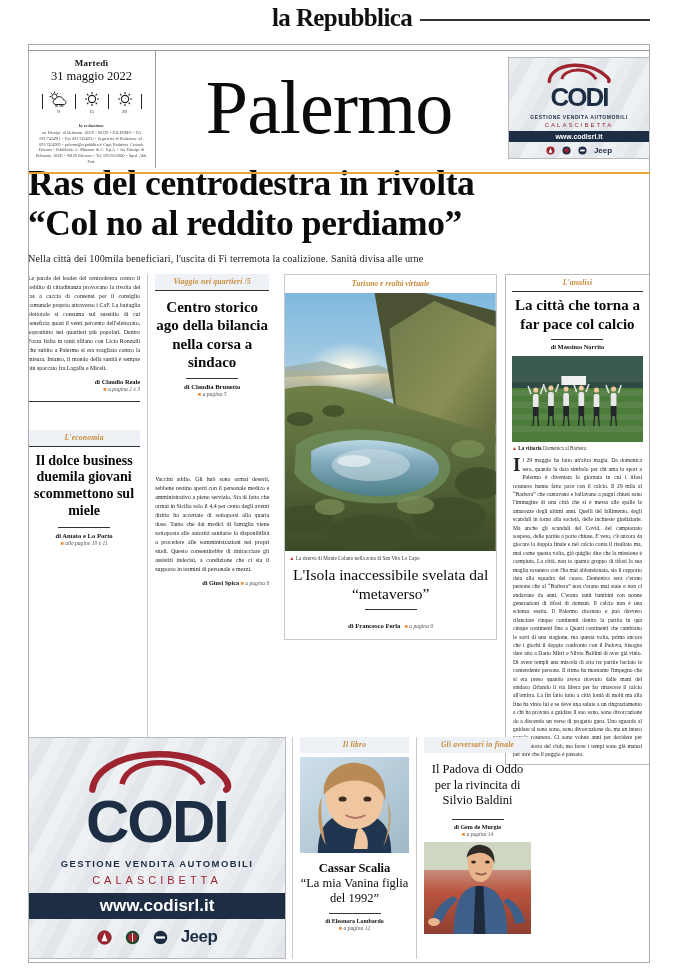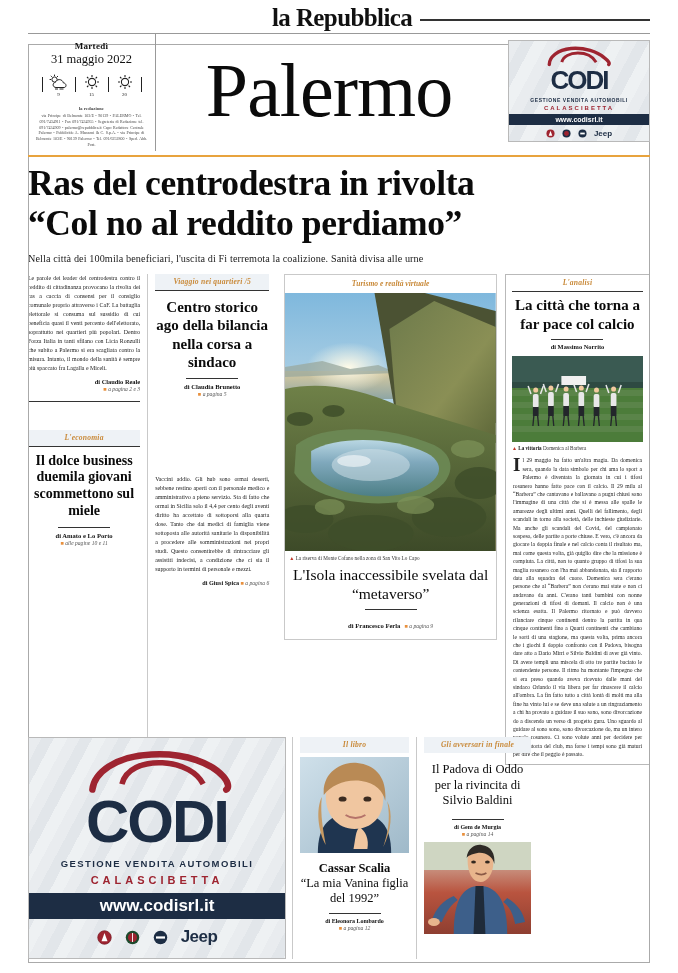--- a/index.html
+++ b/index.html
@@ -18,21 +18,21 @@
     display: flex; align-items: center; justify-content: flex-start;
     padding-left: 244px; height: 30px; padding-top: 6px; text-align: right;
   }
   .repubblica {
     font-family: "Liberation Serif", serif;
     font-weight: bold; font-size: 25px; letter-spacing: -0.6px;
     color: #111;
   }
   .rep-rule { flex: 1; height: 2px; background: #333; margin-left: 8px; margin-top: 3px; }
 
-  .mast-body { display: flex; border-top: 1px solid #999; margin-top: 3px; height: 118px; }
+  .mast-body { display: flex; border-top: 1px solid #999; margin-top: 20px; height: 118px; }
   .dateblock {
     width: 128px; border-right: 1px solid #999;
     display: flex; flex-direction: column; align-items: center;
     padding-top: 7px;
   }
   .dateblock .dow { font-weight: bold; font-size: 9px; letter-spacing: .3px; color:#111; }
   .dateblock .date { font-size: 12.5px; margin-top: 1px; color:#111; }
   .weather { display:flex; align-items:flex-start; gap:3px; margin-top: 7px; }
   .wsep { width:1px; height:15px; background:#222; margin-top:3px; }
   .wcell { display:flex; flex-direction:column; align-items:center; width:26px; }
@@ -55,21 +55,21 @@
 
   
   .codi-bg {
     position:absolute; inset:0;
     background:
       repeating-linear-gradient(118deg, #e9ecef 0 11px, #e2e6ea 11px 22px, #eef1f3 22px 34px);
   }
   .codi-inner { position:relative; height:100%; display:flex; flex-direction:column; align-items:center; justify-content:center; }
   .codi-word { font-family:"Liberation Sans", sans-serif; font-weight:bold; color:#1d2d44; letter-spacing:-2px; }
   .codi-sub1 { font-family:"Liberation Sans", sans-serif; font-weight:bold; color:#1d2d44; }
-  .codi-sub2 { font-family:"Liberation Sans", sans-serif; font-weight:bold; color:#9e2430; letter-spacing:2px; }
+  .codi-sub2 { font-family:"Liberation Sans", sans-serif; font-weight:normal; color:#9e2430; letter-spacing:2px; }
   .codi-url { font-family:"Liberation Sans", sans-serif; font-weight:bold; color:#ffffff; background:#1d2d44; width:100%; text-align:center; }
   .codi-brands { display:flex; align-items:center; justify-content:center; gap:7px; }
 
   .orange-rule { height:2px; background:#e8a33d; margin-top:4px; }
 
   
   .lead { padding-top: 8px; width: 484px; }
   .lead h1 {
     font-family:"Liberation Serif", serif; font-weight:bold;
     font-size: 35.5px; line-height: 1.14; letter-spacing:-0.4px; color:#0b0b0b;

